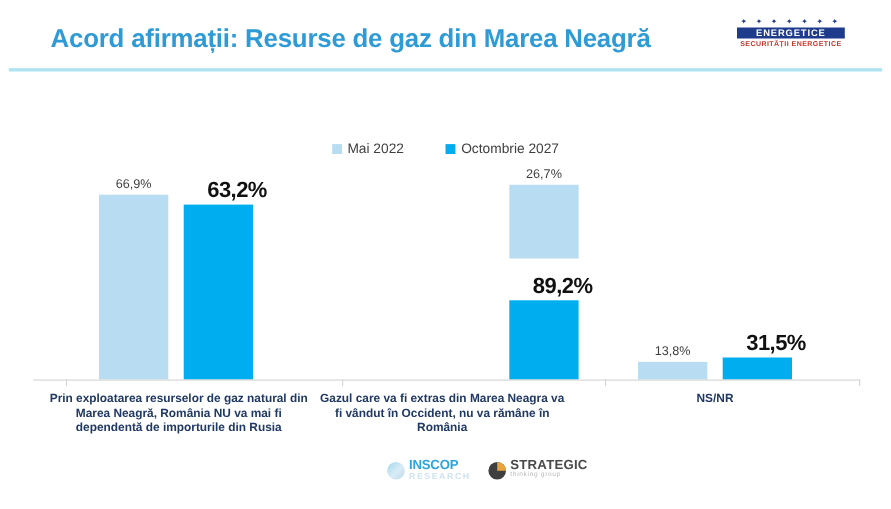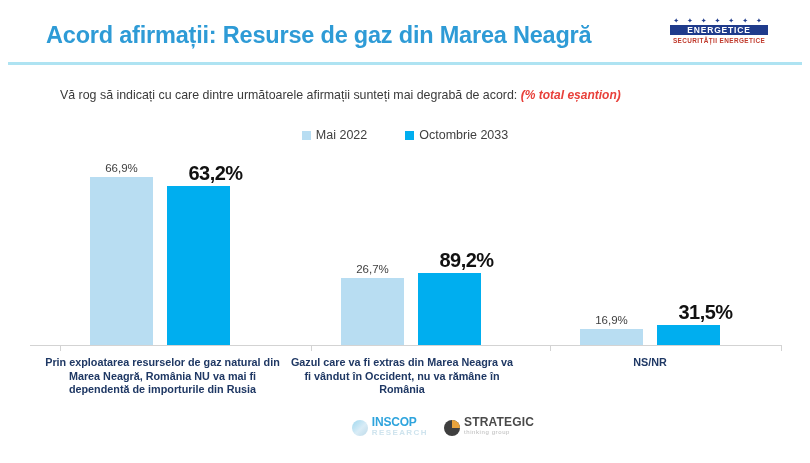--- a/index.html
+++ b/index.html
@@ -301,63 +301,60 @@
     <div class="title">Acord afirmații: Resurse de gaz din Marea Neagră</div>
     <div class="header-rule"></div>
 
     <div class="brand-logo">
       <span class="brand-dots">✦ ✦ ✦ ✦ ✦ ✦ ✦</span>
       <span class="brand-word">ENERGETICE</span>
       <span class="brand-sub">SECURITĂȚII ENERGETICE</span>
     </div>
   </div>
 
-  <div class="question">
-    <span>Vă rog să indicați cu care dintre următoarele afirmații sunteți mai degrabă de acord: </span><span class="scope">(% total eșantion)</span>
-  </div>
 
   <div class="legend">
     <div class="legend-item">
       <span class="legend-swatch" style="background:#B8DDF2"></span>
       <span class="legend-label">Mai 2022</span>
     </div>
     <div class="legend-item">
       <span class="legend-swatch" style="background:#00AEEF"></span>
-      <span class="legend-label">Octombrie 2033</span>
+      <span class="legend-label">Octombrie 2027</span>
     </div>
   </div>
 
   <div class="chart">
     <div class="plot">
 
       <div class="group" style="left:30px; width:200px;">
         <div class="bar-wrap">
           <span class="bar-value">66,9%</span>
           <span class="bar prev" style="height:168px"></span>
         </div>
         <div class="bar-wrap">
           <span class="bar-value emph">63,2%</span>
           <span class="bar curr" style="height:159px"></span>
         </div>
       </div>
 
-      <div class="group" style="left:281px; width:200px;">
+      <div class="group" style="left:296px; width:200px;flex-direction:column;">
         <div class="bar-wrap">
           <span class="bar-value">26,7%</span>
           <span class="bar prev" style="height:67px"></span>
         </div>
         <div class="bar-wrap">
           <span class="bar-value emph">89,2%</span>
           <span class="bar curr" style="height:72px"></span>
         </div>
       </div>
 
       <div class="group" style="left:520px; width:200px;">
         <div class="bar-wrap">
-          <span class="bar-value">16,9%</span>
+          <span class="bar-value">13,8%</span>
           <span class="bar prev" style="height:16px"></span>
         </div>
         <div class="bar-wrap">
           <span class="bar-value emph">31,5%</span>
           <span class="bar curr" style="height:20px"></span>
         </div>
       </div>
 
       <div class="axis-line"></div>
       <div class="tick" style="left:30px"></div>

